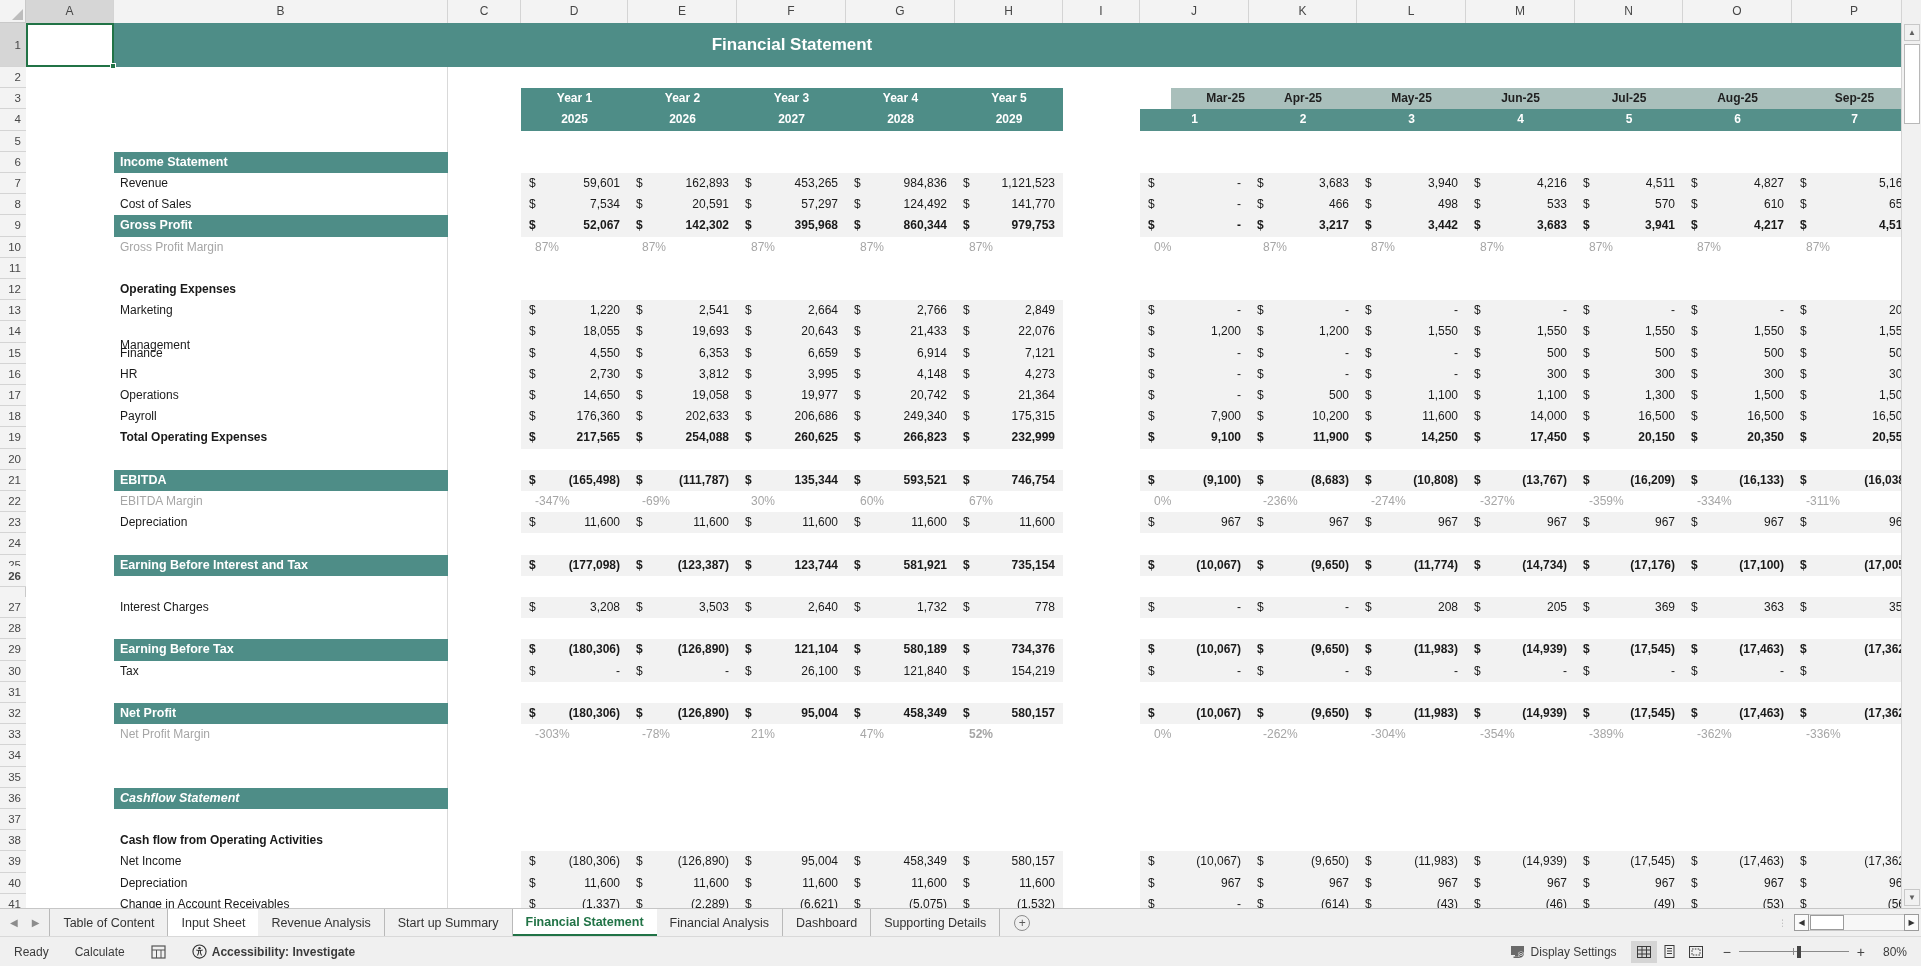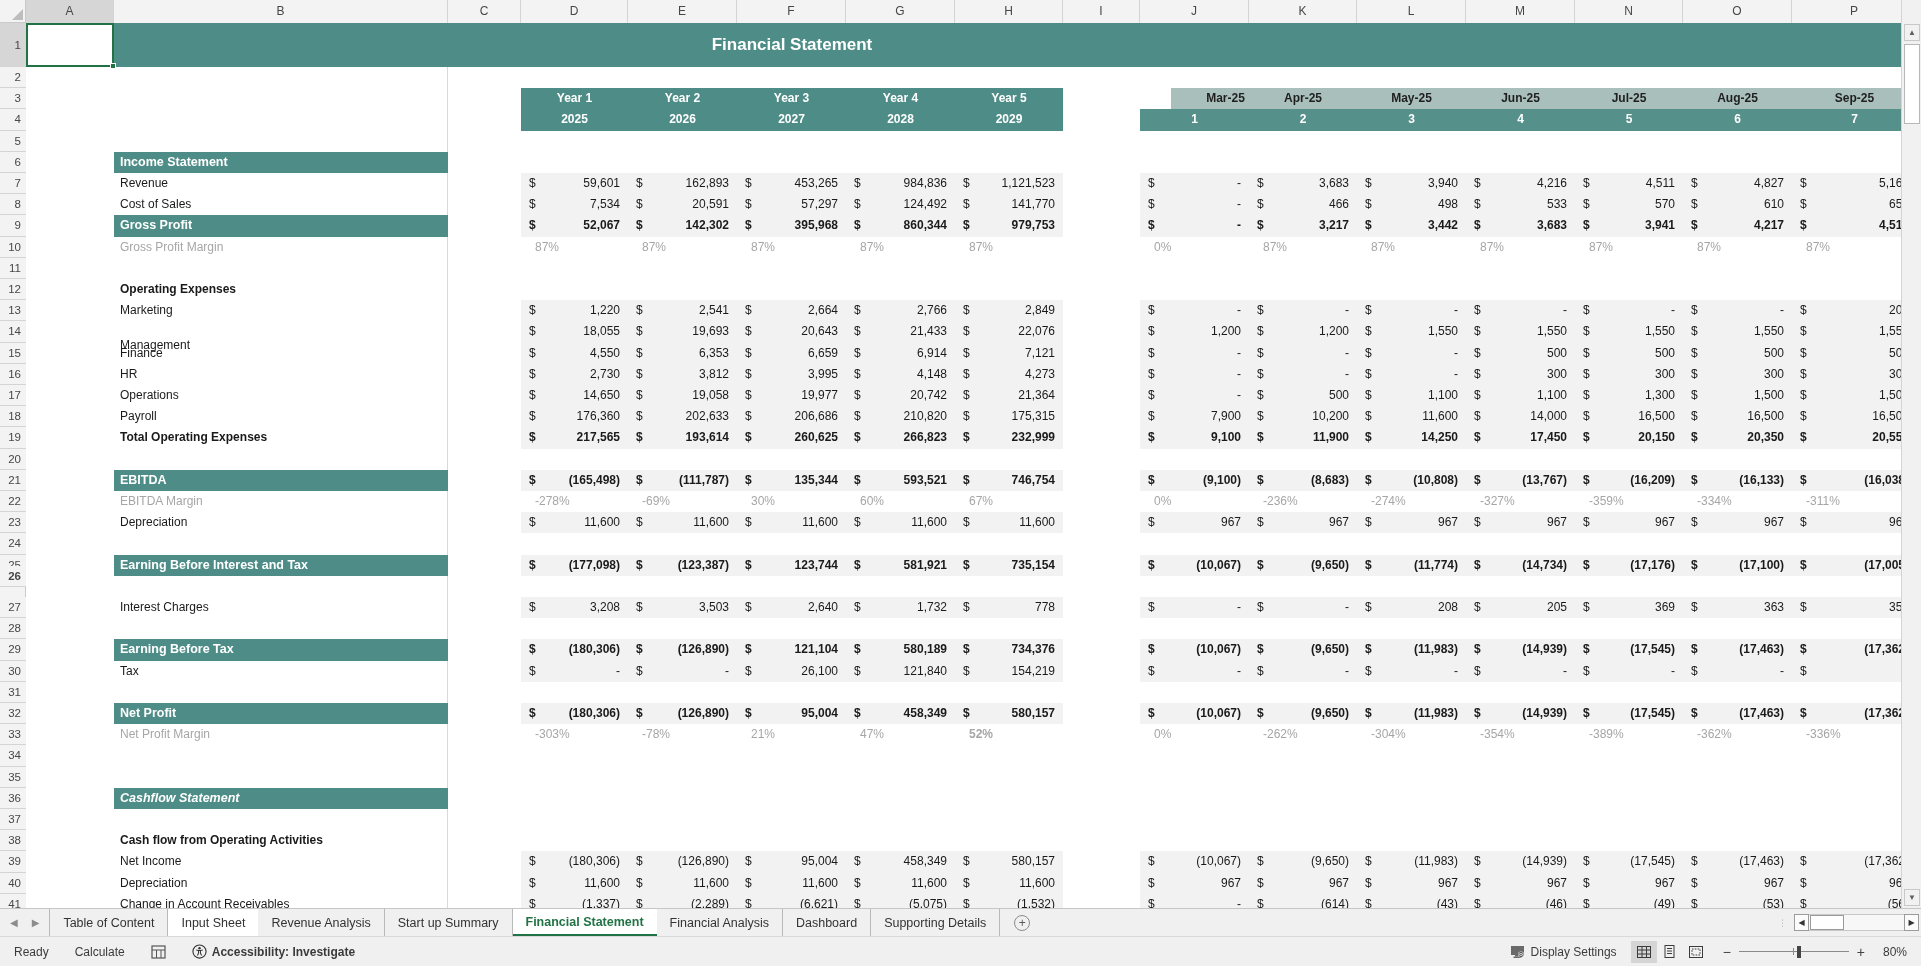--- a/index.html
+++ b/index.html
@@ -538,21 +538,21 @@
         <div class="vcell" style="left: 628px; width: 109px; top: 406.2px; height: 21.2px;">
           <div class="dol">$</div>
           <div class="val">202,633</div>
         </div>
         <div class="vcell" style="left: 737px; width: 109px; top: 406.2px; height: 21.2px;">
           <div class="dol">$</div>
           <div class="val">206,686</div>
         </div>
         <div class="vcell" style="left: 846px; width: 109px; top: 406.2px; height: 21.2px;">
           <div class="dol">$</div>
-          <div class="val">210,820</div>
+          <div class="val">249,340</div>
         </div>
         <div class="vcell" style="left: 955px; width: 108px; top: 406.2px; height: 21.2px;">
           <div class="dol">$</div>
           <div class="val">175,315</div>
         </div>
         <div class="vcell" style="left: 1140px; width: 109px; top: 406.2px; height: 21.2px;">
           <div class="dol">$</div>
           <div class="val">7,900</div>
         </div>
         <div class="vcell" style="left: 1249px; width: 108px; top: 406.2px; height: 21.2px;">
@@ -579,21 +579,21 @@
           <div class="dol">$</div>
           <div class="val">16,500</div>
         </div>
         <div class="rlabel bold" style="top: 427.4px; height: 21.2px;">Total Operating Expenses</div>
         <div class="vcell bold" style="left: 521px; width: 107px; top: 427.4px; height: 21.2px;">
           <div class="dol">$</div>
           <div class="val">217,565</div>
         </div>
         <div class="vcell bold" style="left: 628px; width: 109px; top: 427.4px; height: 21.2px;">
           <div class="dol">$</div>
-          <div class="val">193,614</div>
+          <div class="val">254,088</div>
         </div>
         <div class="vcell bold" style="left: 737px; width: 109px; top: 427.4px; height: 21.2px;">
           <div class="dol">$</div>
           <div class="val">260,625</div>
         </div>
         <div class="vcell bold" style="left: 846px; width: 109px; top: 427.4px; height: 21.2px;">
           <div class="dol">$</div>
           <div class="val">266,823</div>
         </div>
         <div class="vcell bold" style="left: 955px; width: 108px; top: 427.4px; height: 21.2px;">
@@ -671,21 +671,21 @@
         </div>
         <div class="vcell bold" style="left: 1683px; width: 109px; top: 469.8px; height: 21.2px;">
           <div class="dol">$</div>
           <div class="val">(16,133)</div>
         </div>
         <div class="vcell bold" style="left: 1792px; width: 125px; top: 469.8px; height: 21.2px;">
           <div class="dol">$</div>
           <div class="val">(16,038)</div>
         </div>
         <div class="rlabel gray" style="top: 491px; height: 21.2px;">EBITDA Margin</div>
-        <div class="pcell" style="left: 521px; width: 107px; top: 491px; height: 21.2px;">-278%</div>
+        <div class="pcell" style="left: 521px; width: 107px; top: 491px; height: 21.2px;">-347%</div>
         <div class="pcell" style="left: 628px; width: 109px; top: 491px; height: 21.2px;">-69%</div>
         <div class="pcell" style="left: 737px; width: 109px; top: 491px; height: 21.2px;">30%</div>
         <div class="pcell" style="left: 846px; width: 109px; top: 491px; height: 21.2px;">60%</div>
         <div class="pcell" style="left: 955px; width: 108px; top: 491px; height: 21.2px;">67%</div>
         <div class="pcell" style="left: 1140px; width: 109px; top: 491px; height: 21.2px;">0%</div>
         <div class="pcell" style="left: 1249px; width: 108px; top: 491px; height: 21.2px;">-236%</div>
         <div class="pcell" style="left: 1357px; width: 109px; top: 491px; height: 21.2px;">-274%</div>
         <div class="pcell" style="left: 1466px; width: 109px; top: 491px; height: 21.2px;">-327%</div>
         <div class="pcell" style="left: 1575px; width: 108px; top: 491px; height: 21.2px;">-359%</div>
         <div class="pcell" style="left: 1683px; width: 109px; top: 491px; height: 21.2px;">-334%</div>

